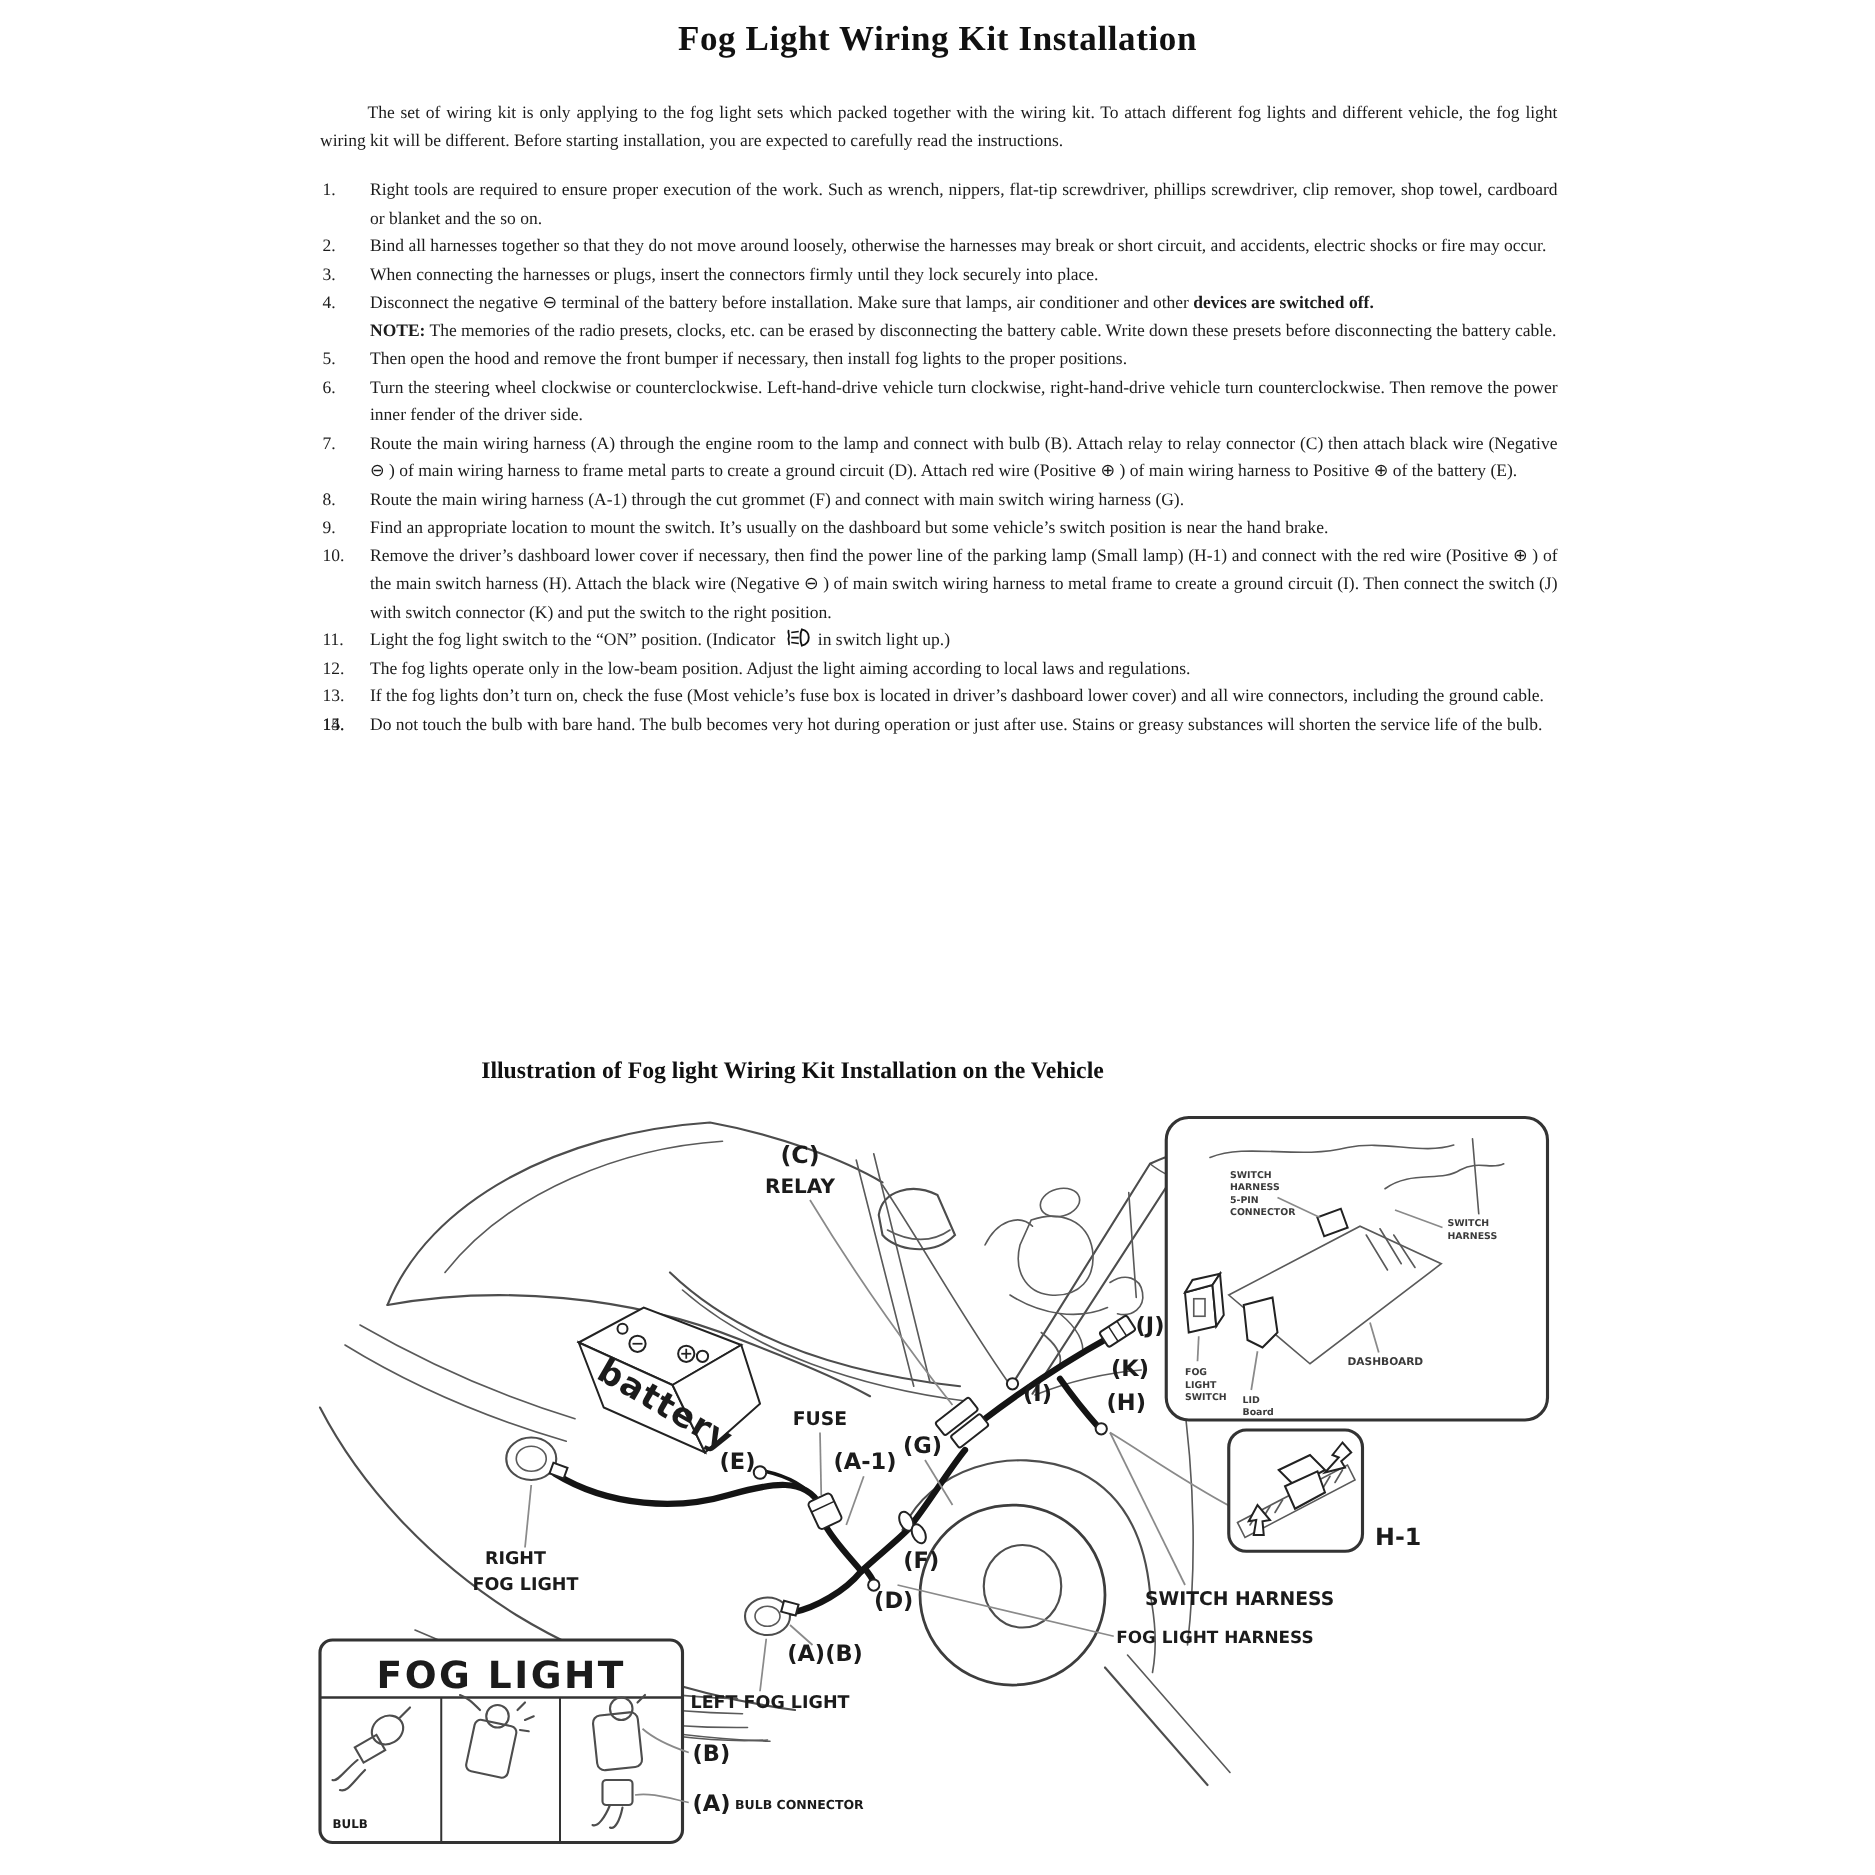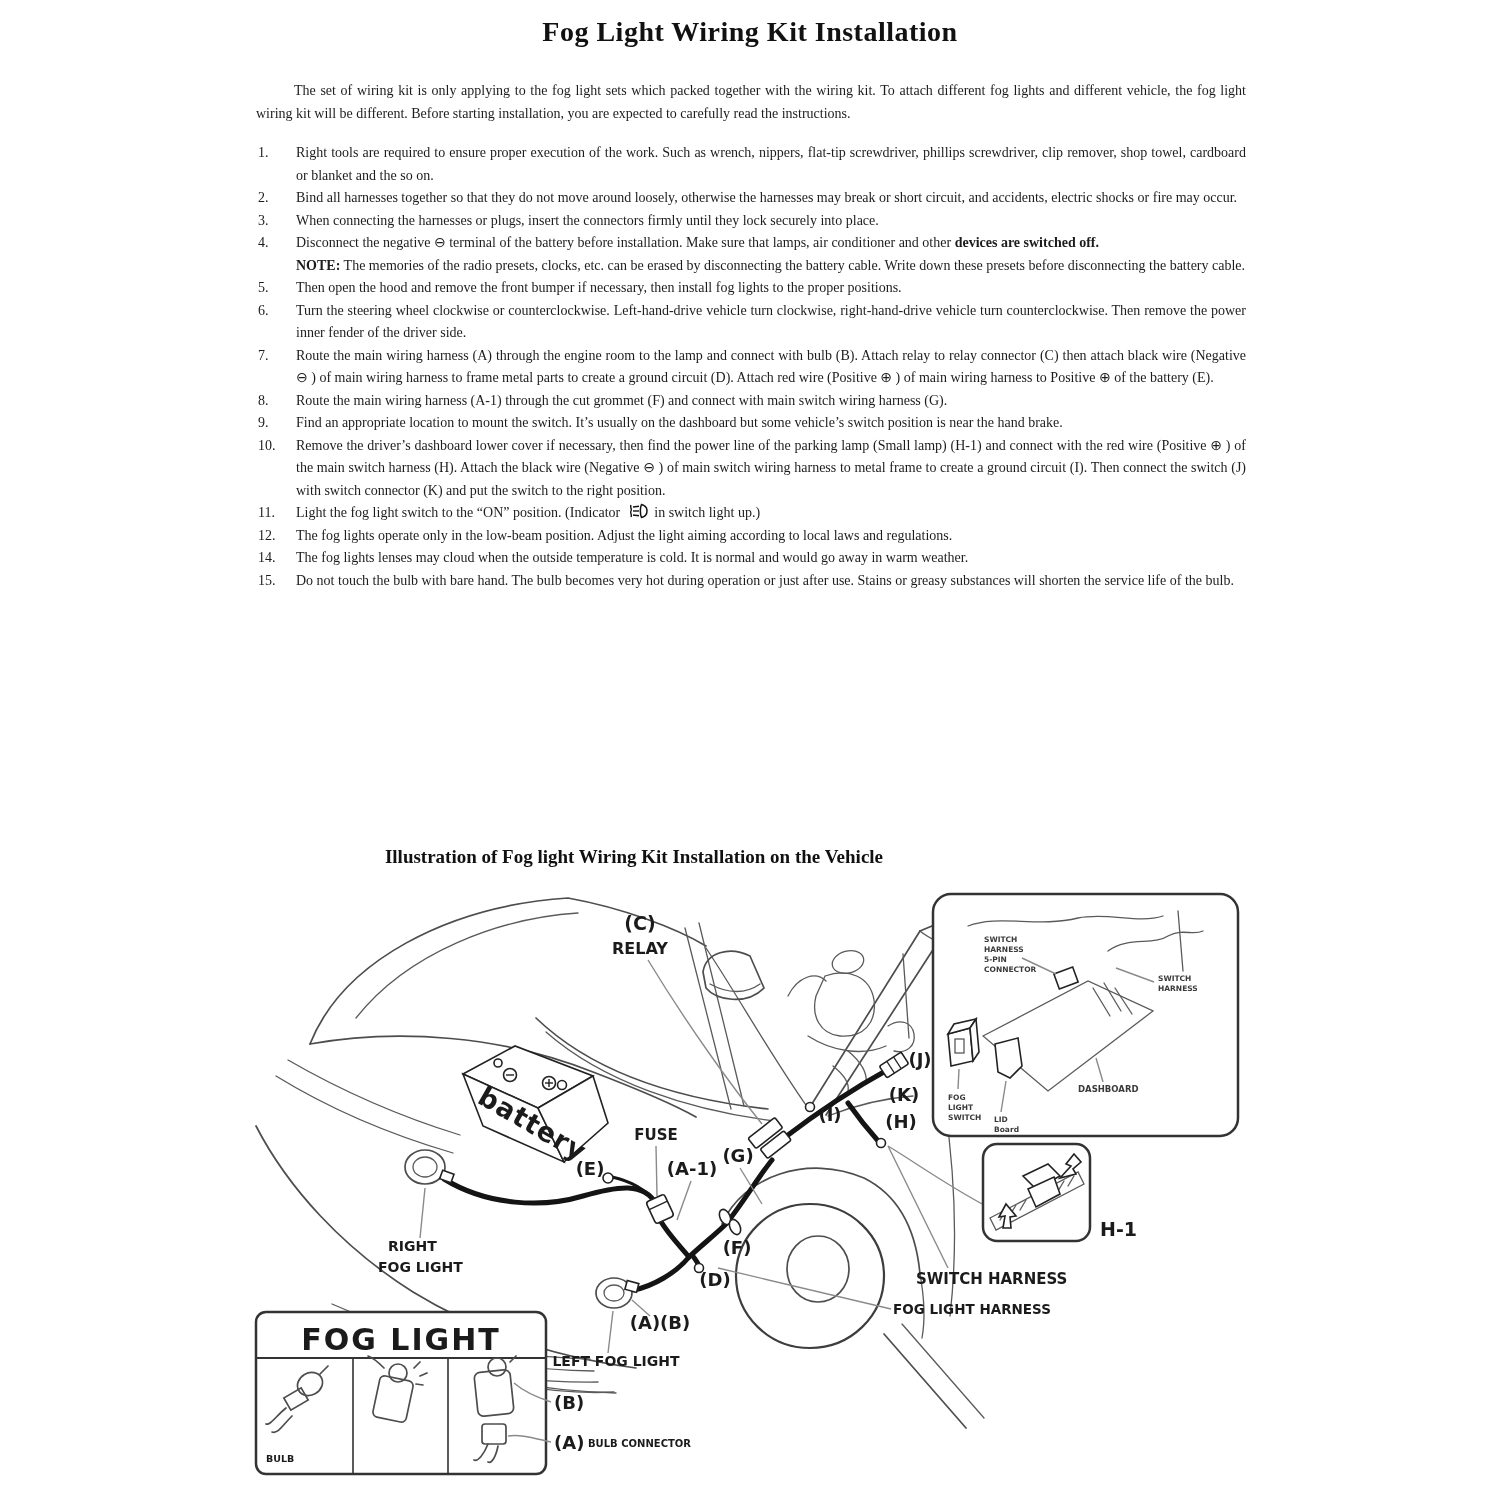--- a/index.html
+++ b/index.html
@@ -67,21 +67,22 @@
       <svg class="fogicon" width="23" height="16" viewBox="0 0 23 16">
         <path d="M5,2 C3.8,4.5 6.2,6 5,8 C3.8,10 6.2,11.5 5,14" stroke="#111" stroke-width="1.4" fill="none"></path>
         <line x1="7" y1="4" x2="13" y2="3.2" stroke="#111" stroke-width="1.4"></line>
         <line x1="7" y1="8" x2="13" y2="8" stroke="#111" stroke-width="1.4"></line>
         <line x1="7" y1="12" x2="13" y2="12.8" stroke="#111" stroke-width="1.4"></line>
         <path d="M15.5,1.5 C19.5,2.5 21,5 21,8 C21,11 19.5,13.5 15.5,14.5 C14,11.5 14,4.5 15.5,1.5 Z" stroke="#111" stroke-width="1.5" fill="none"></path>
       </svg>
       <span>in switch light up.)</span>
     </li>
     <li><span class="num">12.</span><span>The fog lights operate only in the low-beam position. Adjust the light aiming according to local laws and regulations.</span></li>
-    <li><span class="num">14.</span><span>The fog lights lenses may cloud when the outside temperature is cold. It is normal and would go away in warm weather.</span></li>
+    <li><span class="num">13.</span><span>If the fog lights don’t turn on, check the fuse (Most vehicle’s fuse box is located in driver’s dashboard lower cover) and all wire connectors, including the ground cable.</span></li>
+    <li><span class="num">14.</span></li>
     <li><span class="num">15.</span><span>Do not touch the bulb with bare hand. The bulb becomes very hot during operation or just after use. Stains or greasy substances will shorten the service life of the bulb.</span></li>
   </ol>
 </div>
 
 <div class="illus-heading">Illustration of Fog light Wiring Kit Installation on the Vehicle</div>
 
 <div class="diagram">
 <svg width="1010" height="620" viewBox="0 0 1010 620" xmlns="http://www.w3.org/2000/svg">
 
   <g>

